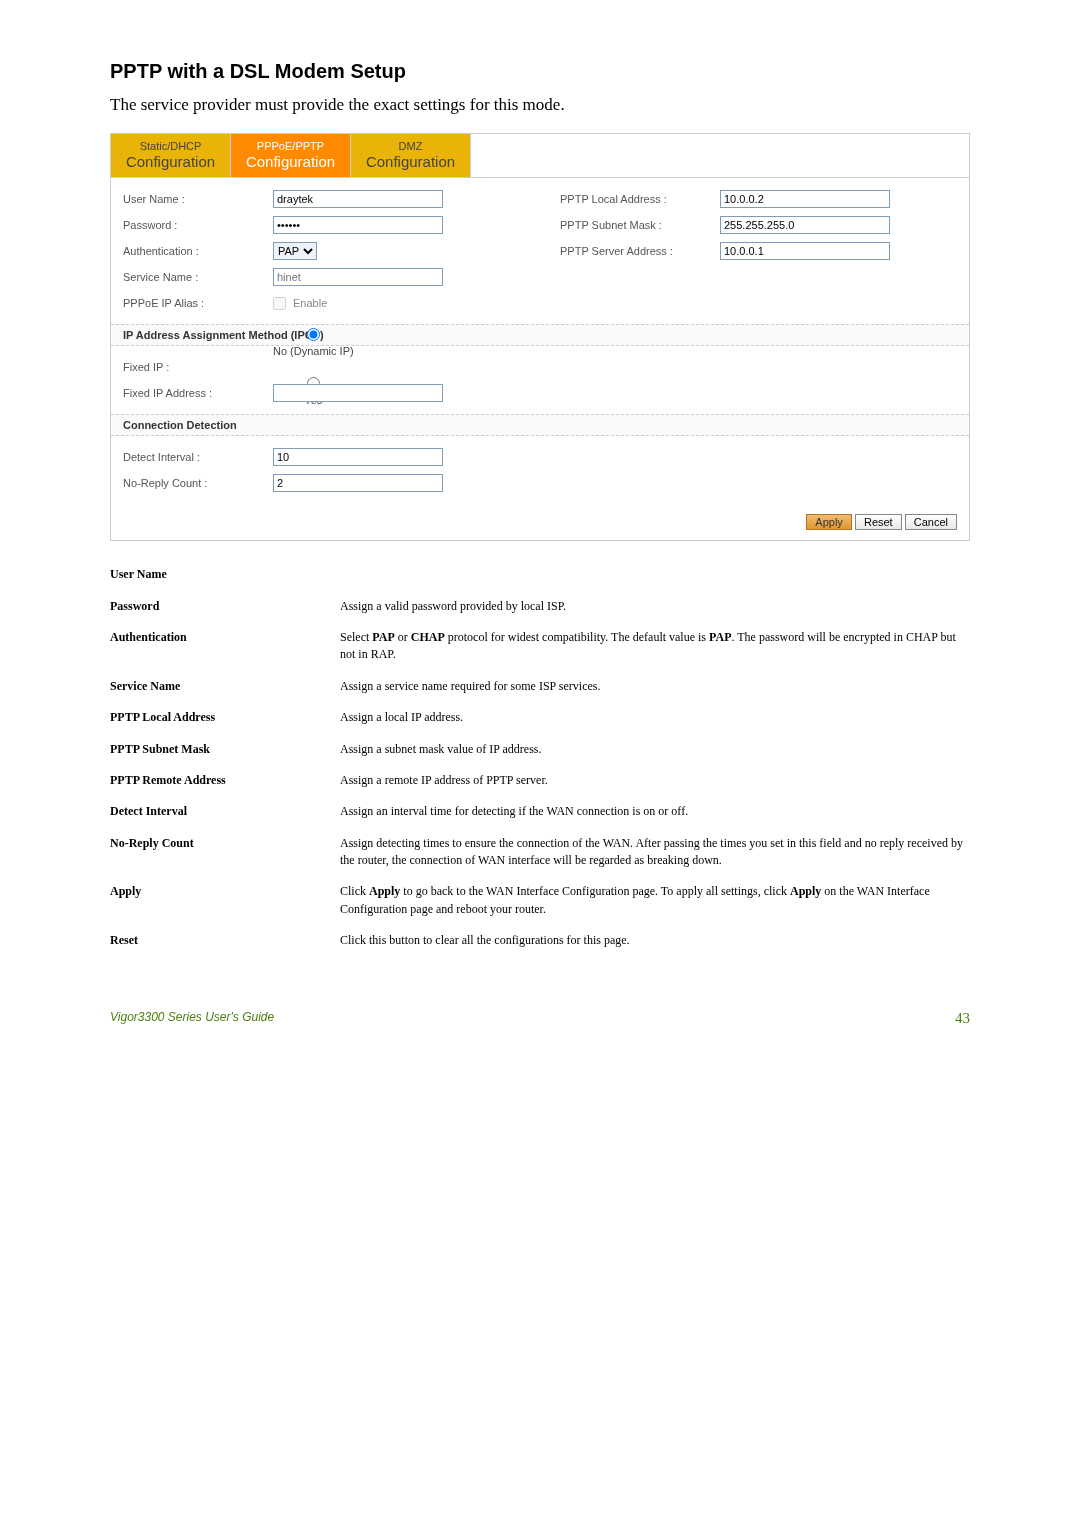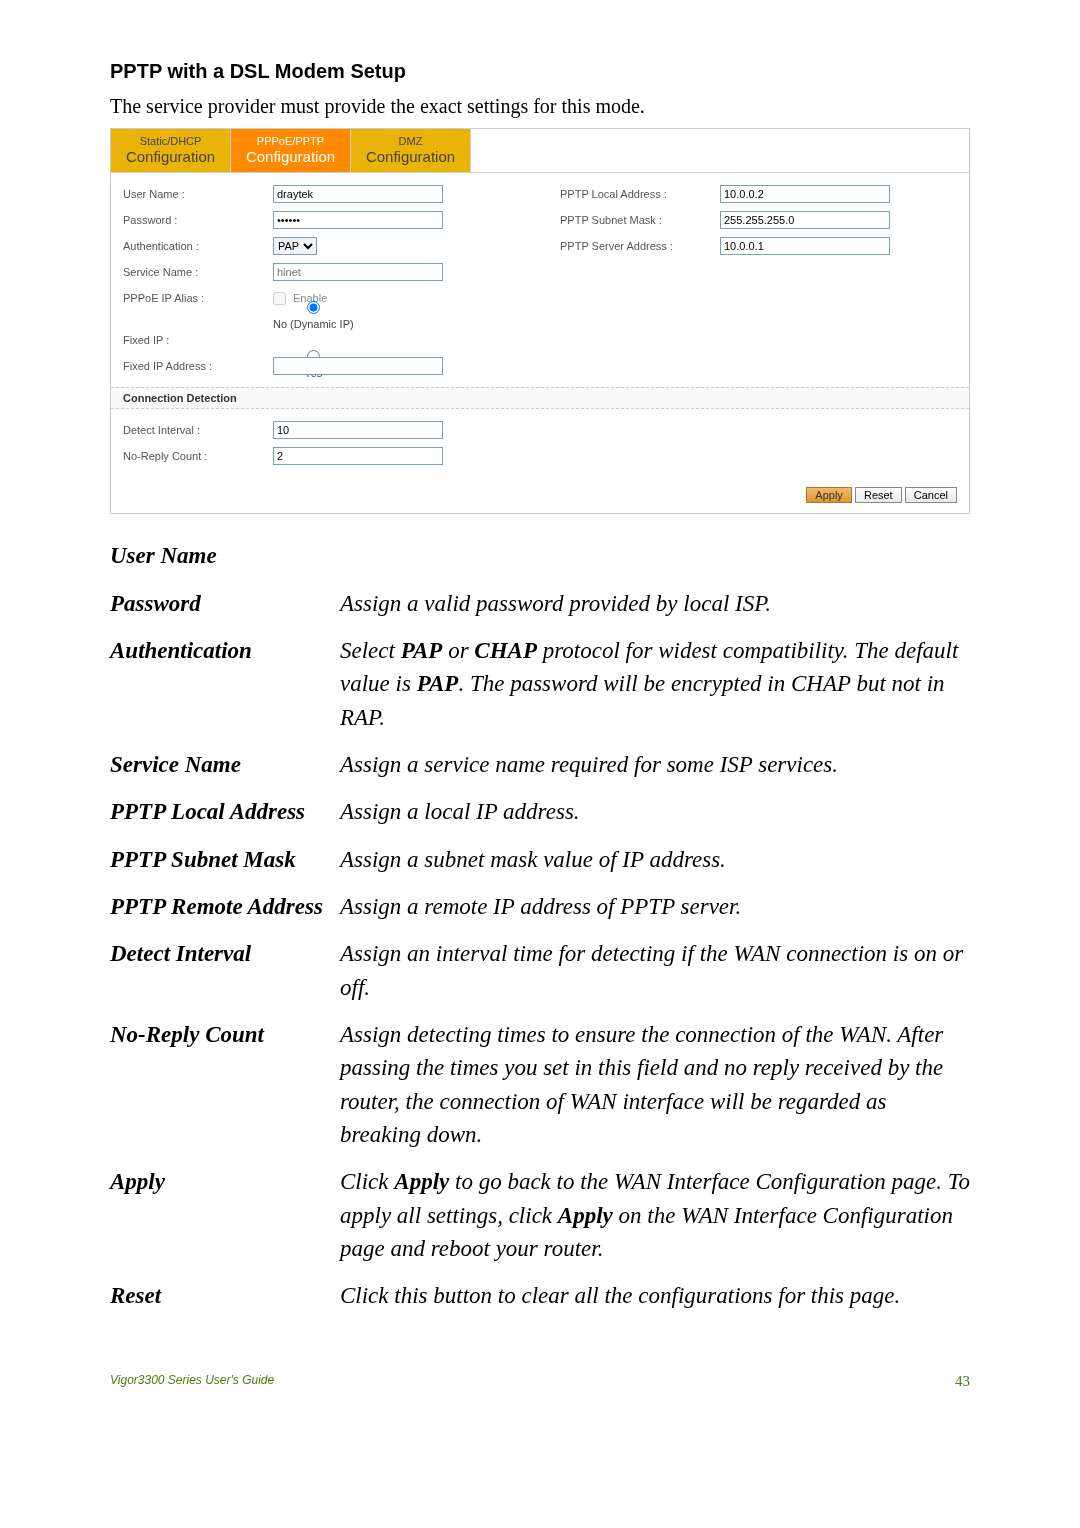--- a/index.html
+++ b/index.html
@@ -1,19 +1,19 @@
 <!DOCTYPE html>
 <html><head>
   <meta charset="utf-8">
   <style>
     * { box-sizing: border-box; margin: 0; padding: 0; }
     body { font-family: "Times New Roman", serif; background: #fff; width: 1080px; margin: 0 auto; padding: 60px 110px 40px 110px; color: #000; }
     
     .section-title { font-family: Arial, sans-serif; font-weight: bold; font-size: 20px; margin-bottom: 12px; }
-    .intro-text { font-size: 20px; margin-bottom: 10px; }
+    .intro-text { font-size: 17px; margin-bottom: 18px; }
     
     .screenshot { border: 1px solid #ccc; background: #fff; font-family: Arial, sans-serif; font-size: 11px; color: #444; margin-bottom: 25px; }
     .tabs-row { display: flex; border-bottom: 1px solid #d0d0d0; }
     .tab { padding: 6px 10px; border-right: 1px solid #d0d0d0; text-align: center; background: #eab308; width: 120px; line-height: 1.2; }
     .tab.active { background: #ff8a00; color: #fff; }
     .tab .sub { font-size: 15px; }
     
     .form-body { padding: 6px 12px 6px 12px; }
     .form-row { display: flex; align-items: center; margin: 4px 0; height: 22px; }
     .form-label { width: 150px; color: #555; font-size: 11px; }
@@ -28,21 +28,21 @@
     
     .group-header { font-weight: bold; font-size: 11px; color: #333; padding: 4px 12px; border-top: 1px dashed #ccc; border-bottom: 1px dashed #ccc; background: #fafafa; }
     
     .radio-group { display: flex; align-items: center; gap: 4px; flex-direction: column; }
     .radio-group input { margin: 0 2px; }
     
     .button-row { text-align: right; padding: 10px 12px; }
     .btn { border: 1px solid #888; background: linear-gradient(#fff,#e8e8e8); font-size: 11px; padding: 1px 8px; font-family: Arial; cursor: pointer; }
     .btn.primary { background: linear-gradient(#f0ba70,#e09730); color: #333; border-color: #b07820; }
     
-    .definitions { font-size: 23px; font-style: italic; }
+    .definitions { font-size: 12px; }
     .def-row { display: flex; margin: 14px 0 14px 0; line-height: 1.45; }
     .def-term { flex: 0 0 230px; font-weight: bold; }
     .def-desc { flex: 1; }
     .def-desc b { font-weight: bold; }
     
     .footer { display: flex; justify-content: space-between; font-family: Arial, sans-serif; font-size: 12px; font-style: italic; color: #4d7c0f; margin-top: 60px; }
     .footer .page-num { font-style: normal; font-size: 15px; font-family: "Times New Roman"; }
   </style>
 </head>
 <body>
@@ -105,20 +105,21 @@
         <div class="form-label" style="width:160px">PPTP Subnet Mask :</div>
         <div class="form-field"><input type="text" value="255.255.255.0" style=""></div>
       </div>
       <div class="form-row">
         <div class="form-label" style="width:160px">PPTP Server Address :</div>
         <div class="form-field"><input type="text" value="10.0.0.1" style=""></div>
       </div>
     </div>
   </div>
 
+  <div class="group-header">IP Address Assignment Method (IPCP)</div>
   <div class="form-body">
     <div class="form-row">
       <div class="form-label">Fixed IP :</div>
       <div class="form-field radio-group">
         <input type="radio" checked="" style="">
         <span>No (Dynamic IP)</span>
         &nbsp;&nbsp;
         <input type="radio" style="">
         <span>Yes</span>
       </div>

